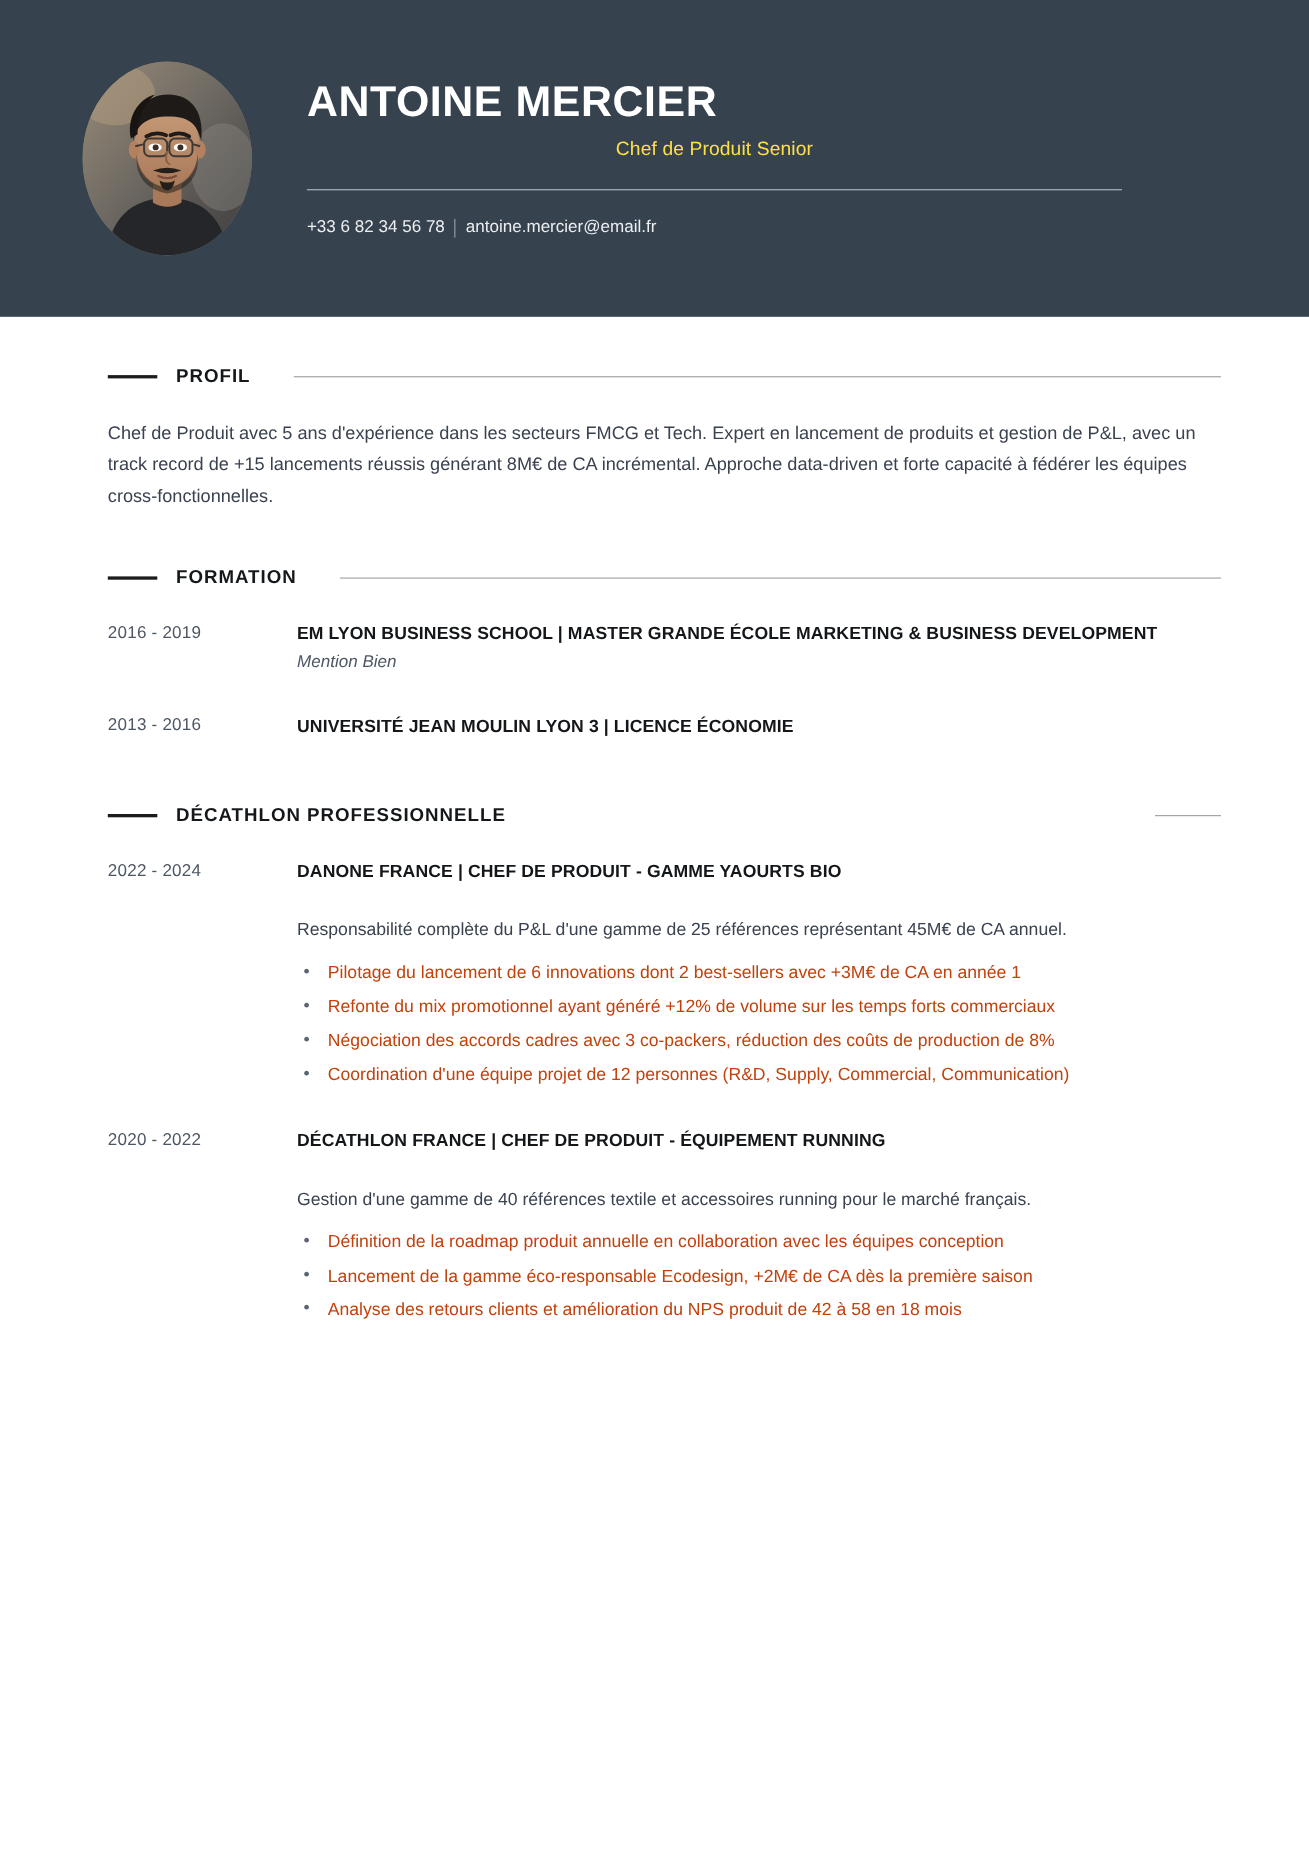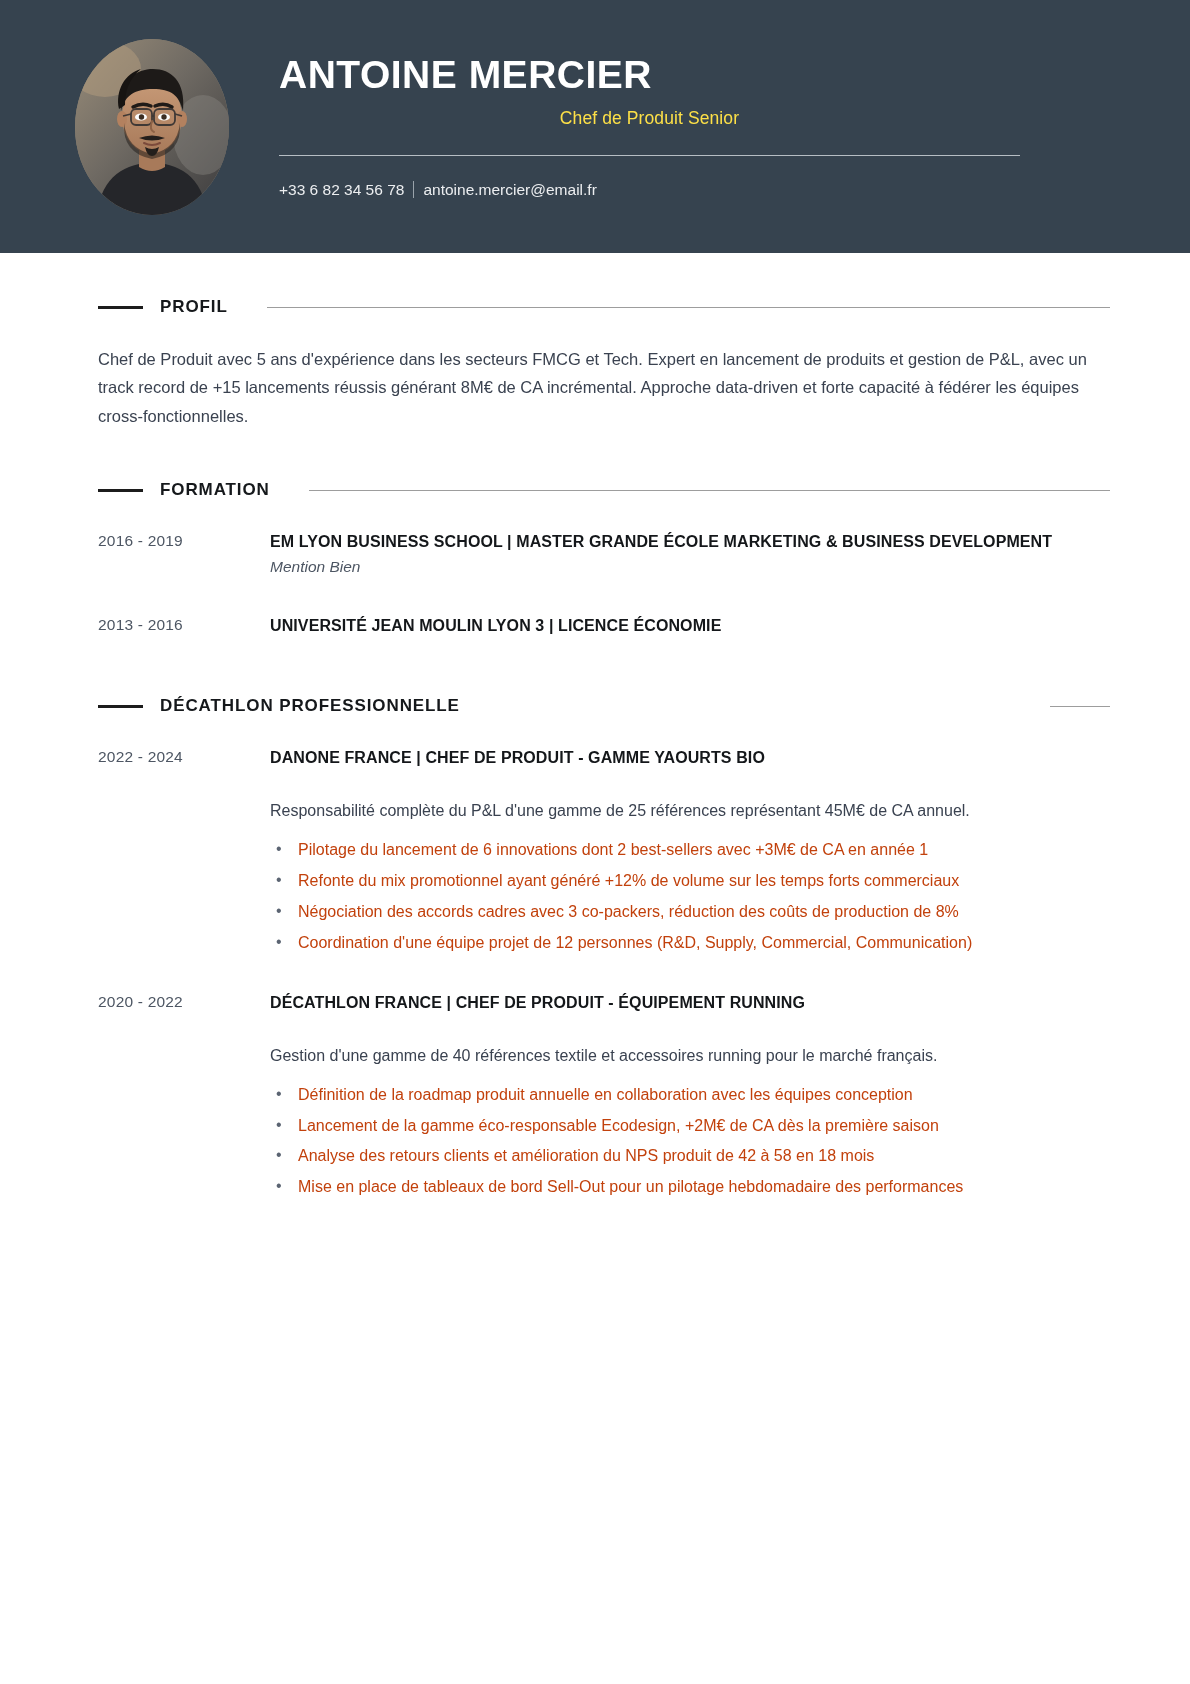--- a/index.html
+++ b/index.html
@@ -7,21 +7,21 @@
   html, body {
     width: 1190px;
     background: #ffffff;
     font-family: "Liberation Sans", sans-serif;
   }
   body { width: 1190px; min-height: 1684px; position: relative; }
 
   
   .header {
     background: #36434f;
-    height: 253px;
+    height: 288px;
     display: flex;
     align-items: center;
     padding: 0 0 0 75px;
   }
   .avatar-wrap {
     width: 154px;
     height: 176px;
     flex: 0 0 154px;
     border-radius: 50%;
     overflow: hidden;
@@ -306,18 +306,17 @@
     <div class="gap-30"></div>
     <div class="entry">
       <div class="entry-date">2020 - 2022</div>
       <div class="entry-body">
         <div class="entry-title">DÉCATHLON FRANCE | CHEF DE PRODUIT - ÉQUIPEMENT RUNNING</div>
         <div class="entry-desc">Gestion d'une gamme de 40 références textile et accessoires running pour le marché français.</div>
         <ul class="bullets">
           <li>Définition de la roadmap produit annuelle en collaboration avec les équipes conception</li>
           <li>Lancement de la gamme éco-responsable Ecodesign, +2M€ de CA dès la première saison</li>
           <li>Analyse des retours clients et amélioration du NPS produit de 42 à 58 en 18 mois</li>
-          <li>Mise en place de tableaux de bord Sell-Out pour un pilotage hebdomadaire des performances</li>
         </ul>
       </div>
     </div>
   </div>
 </div>
 
 </body></html>

